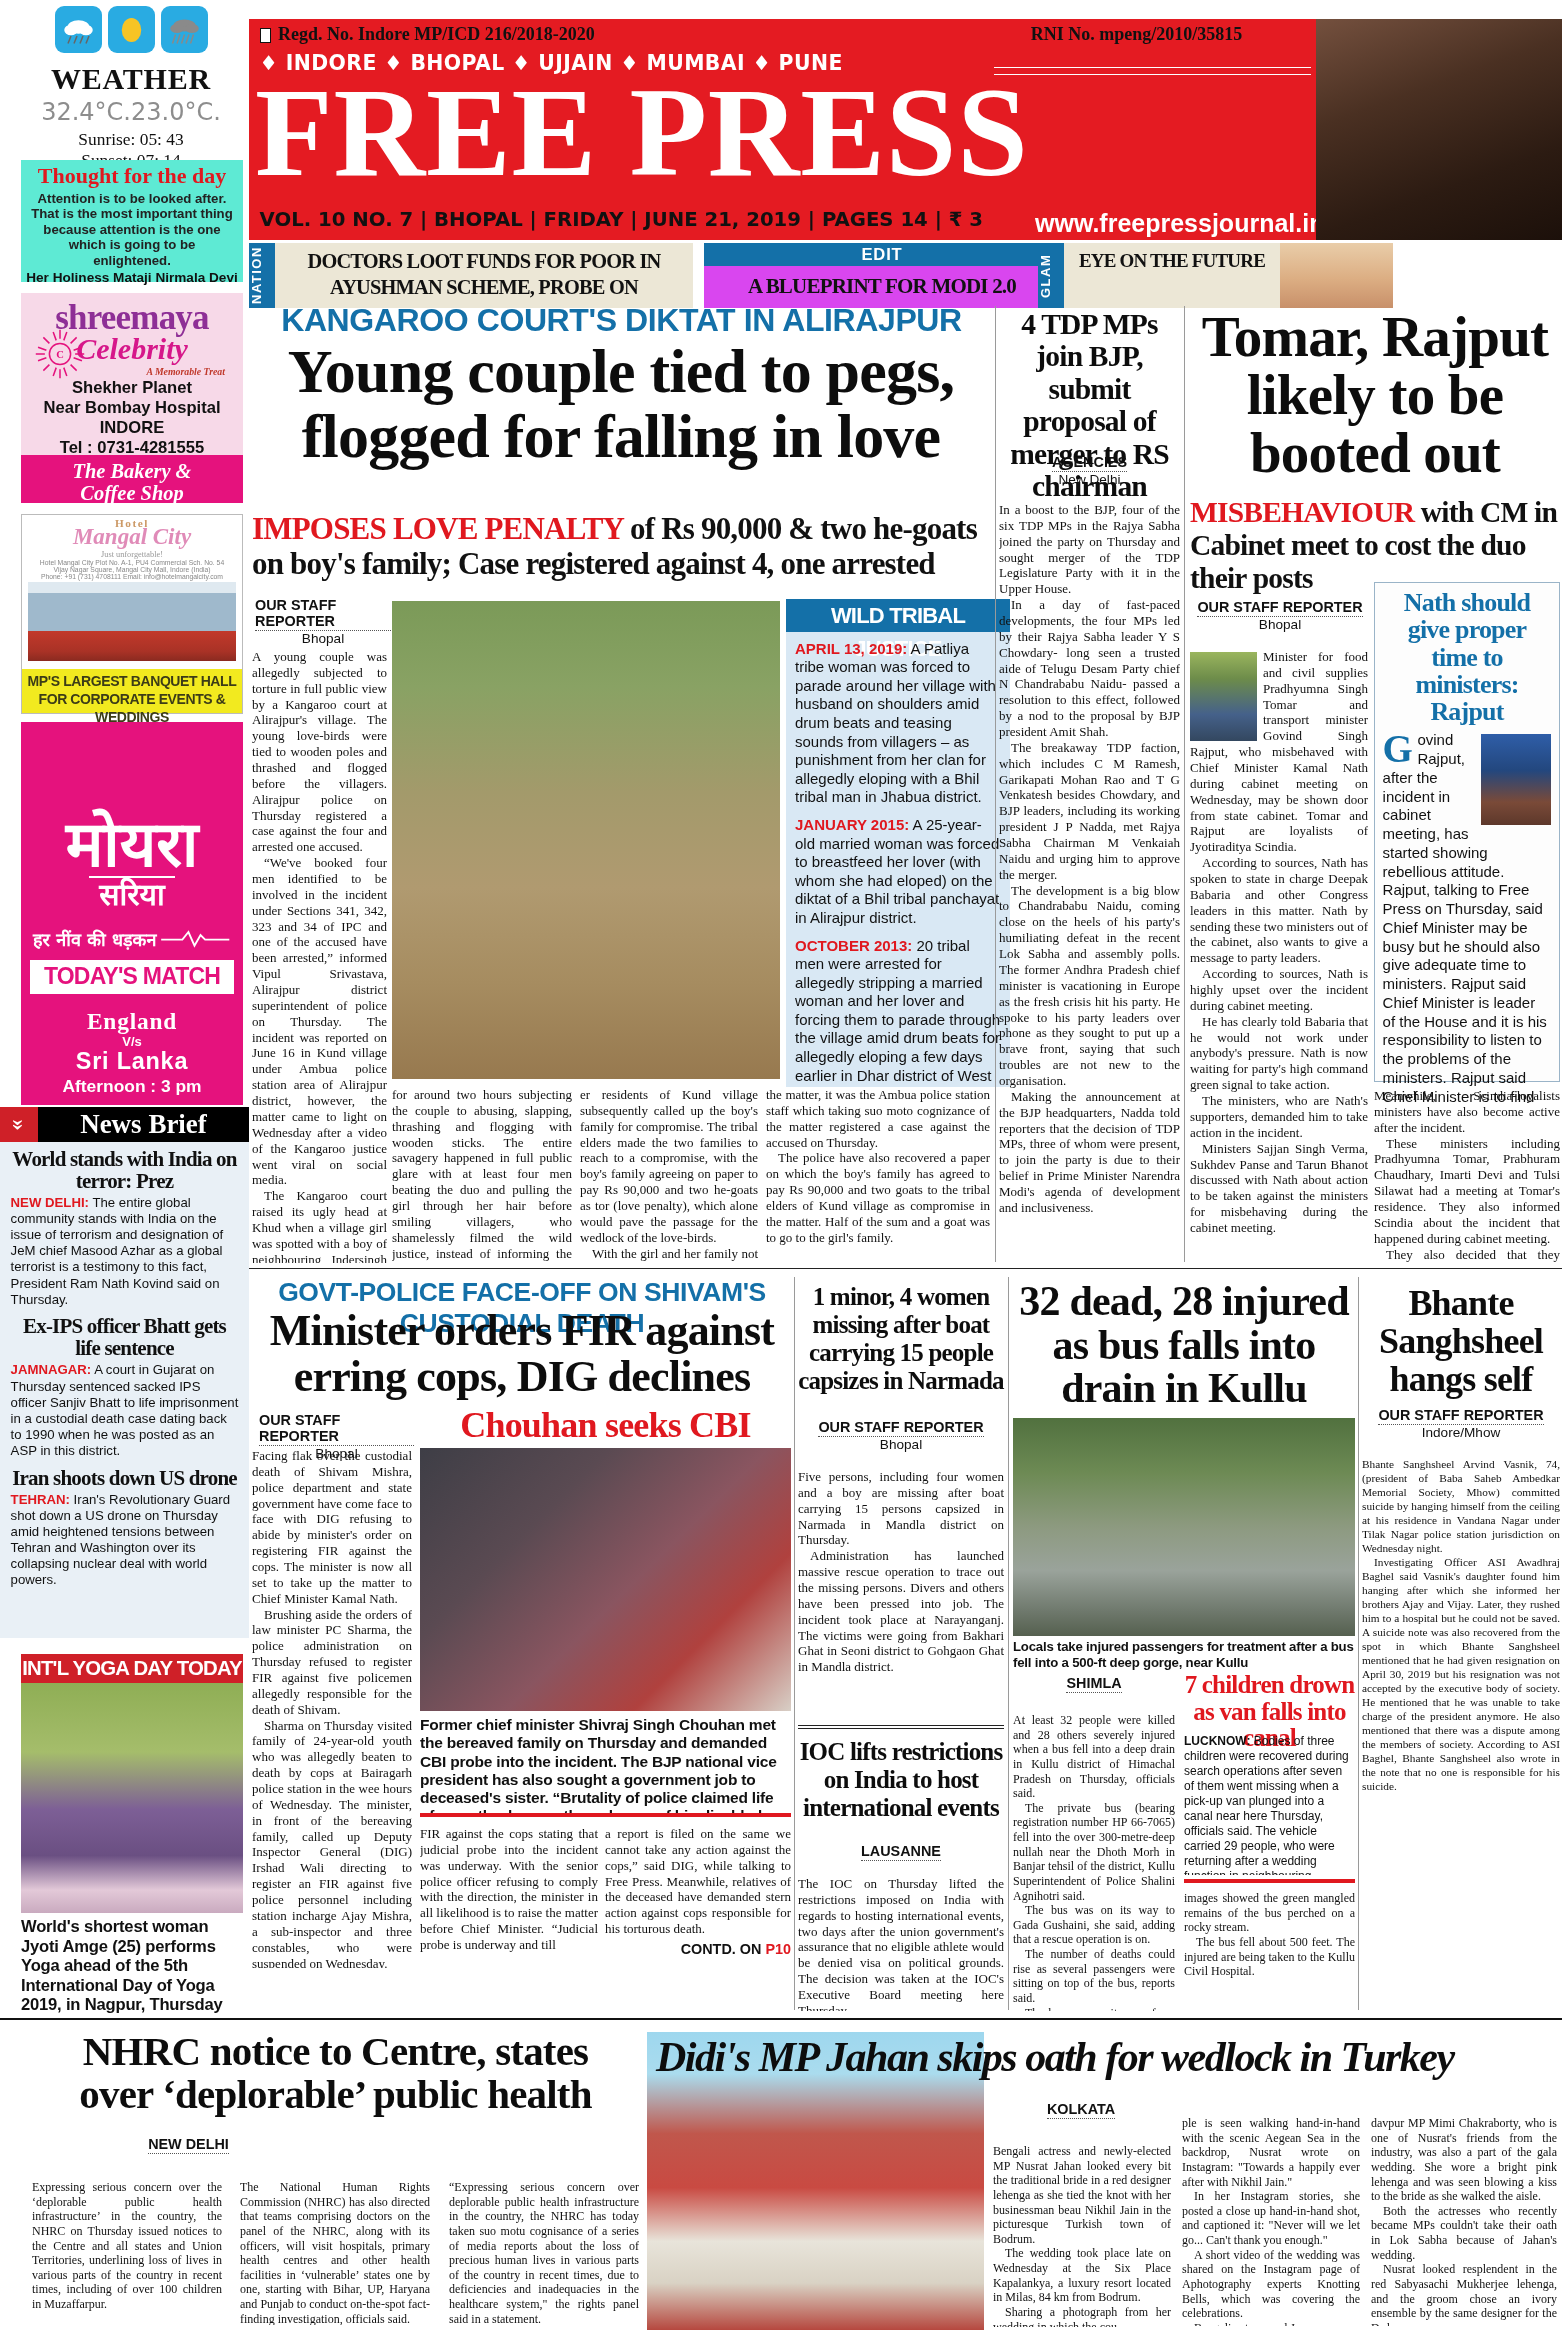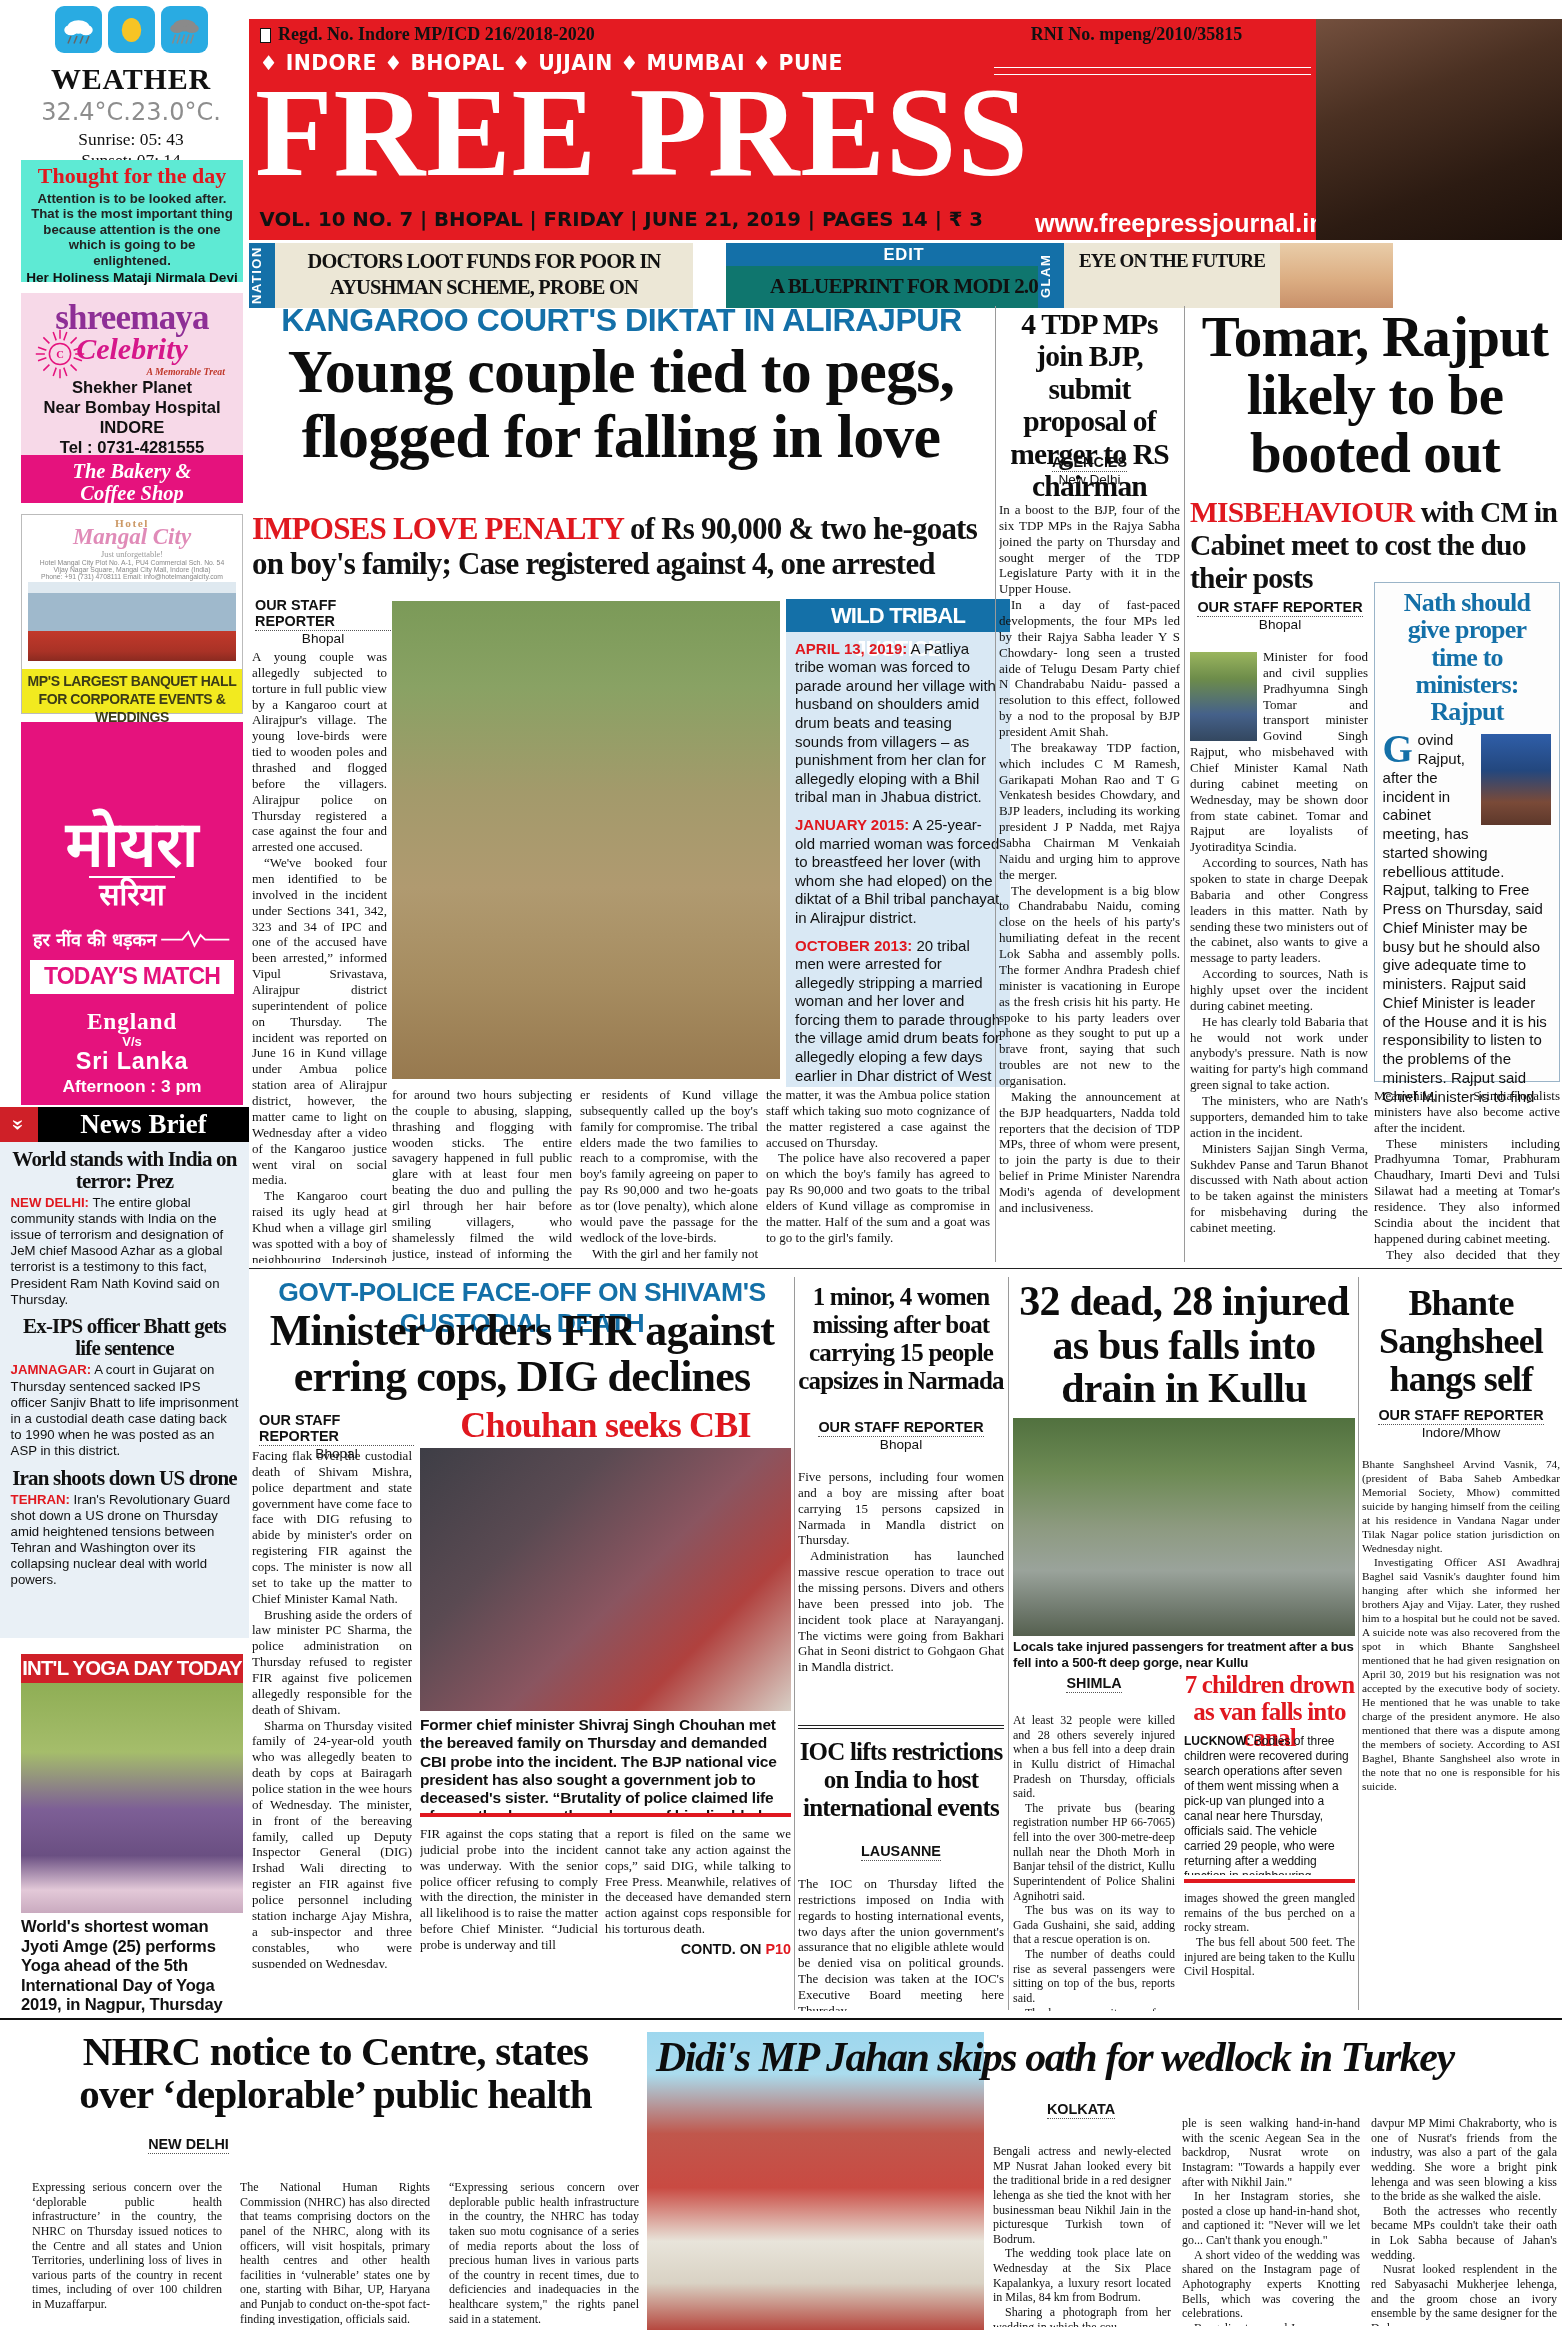--- a/index.html
+++ b/index.html
@@ -91,21 +91,21 @@
     <div class="abs b dejavu" style="left:10.6px;top:189px;font-size:19.7px;color:#111;">VOL. 10 NO. 7 | BHOPAL | FRIDAY | JUNE 21, 2019 | PAGES 14 | ₹ 3</div>
     <div class="abs b white sans" style="left:786px;top:190px;width:272px;text-align:right;font-size:25px;">www.freepressjournal.in</div>
     <div class="abs photo" style="left:1067px;top:0px;width:246px;height:221px;background:linear-gradient(160deg,#74503e 0%,#4a3022 35%,#2c1b12 70%,#1c100a 100%);"></div>
   </div>
 
   <div class="abs" style="left:249px;top:243px;width:1313px;height:65px;">
     <div class="abs" style="left:0px;top:0px;width:444px;height:65px;display:flex;">
       <div class="vtab" style="width:26px;font-size:13px;">NATION</div>
       <div class="b ctr" style="flex:1;background:#ece7d6;font-size:20.4px;line-height:1.25;letter-spacing:-0.8px;padding:6px 7.6px;font-family:'Liberation Serif',serif;">DOCTORS LOOT FUNDS FOR POOR IN AYUSHMAN SCHEME, PROBE ON</div>
     </div>
-    <div class="abs" style="left:477px;top:0px;width:356px;height:65px;background:#0f766e;">
+    <div class="abs" style="left:455px;top:0px;width:356px;height:65px;background:#d946ef;">
       <div class="b ctr white sans" style="background:#1470a8;height:23px;font-size:16.6px;line-height:23px;letter-spacing:0.8px;">EDIT</div>
       <div class="b ctr" style="font-size:21px;padding-top:7.6px;letter-spacing:-0.8px;font-family:'Liberation Serif',serif;">A BLUEPRINT FOR MODI 2.0</div>
     </div>
     <div class="abs" style="left:789px;top:0px;width:355px;height:65px;display:flex;">
       <div class="vtab" style="width:26px;font-size:13px;">GLAM</div>
       <div class="b ctr" style="flex:1;background:#ece7d6;font-size:19px;line-height:1.3;padding:6px 4.5px;letter-spacing:-0.8px;font-family:'Liberation Serif',serif;">EYE ON THE FUTURE</div>
       <div class="photo" style="width:113px;height:65px;background:linear-gradient(180deg,#e9cda9 0%,#dcae83 55%,#c8906a 100%);"></div>
     </div>
   </div>
 

